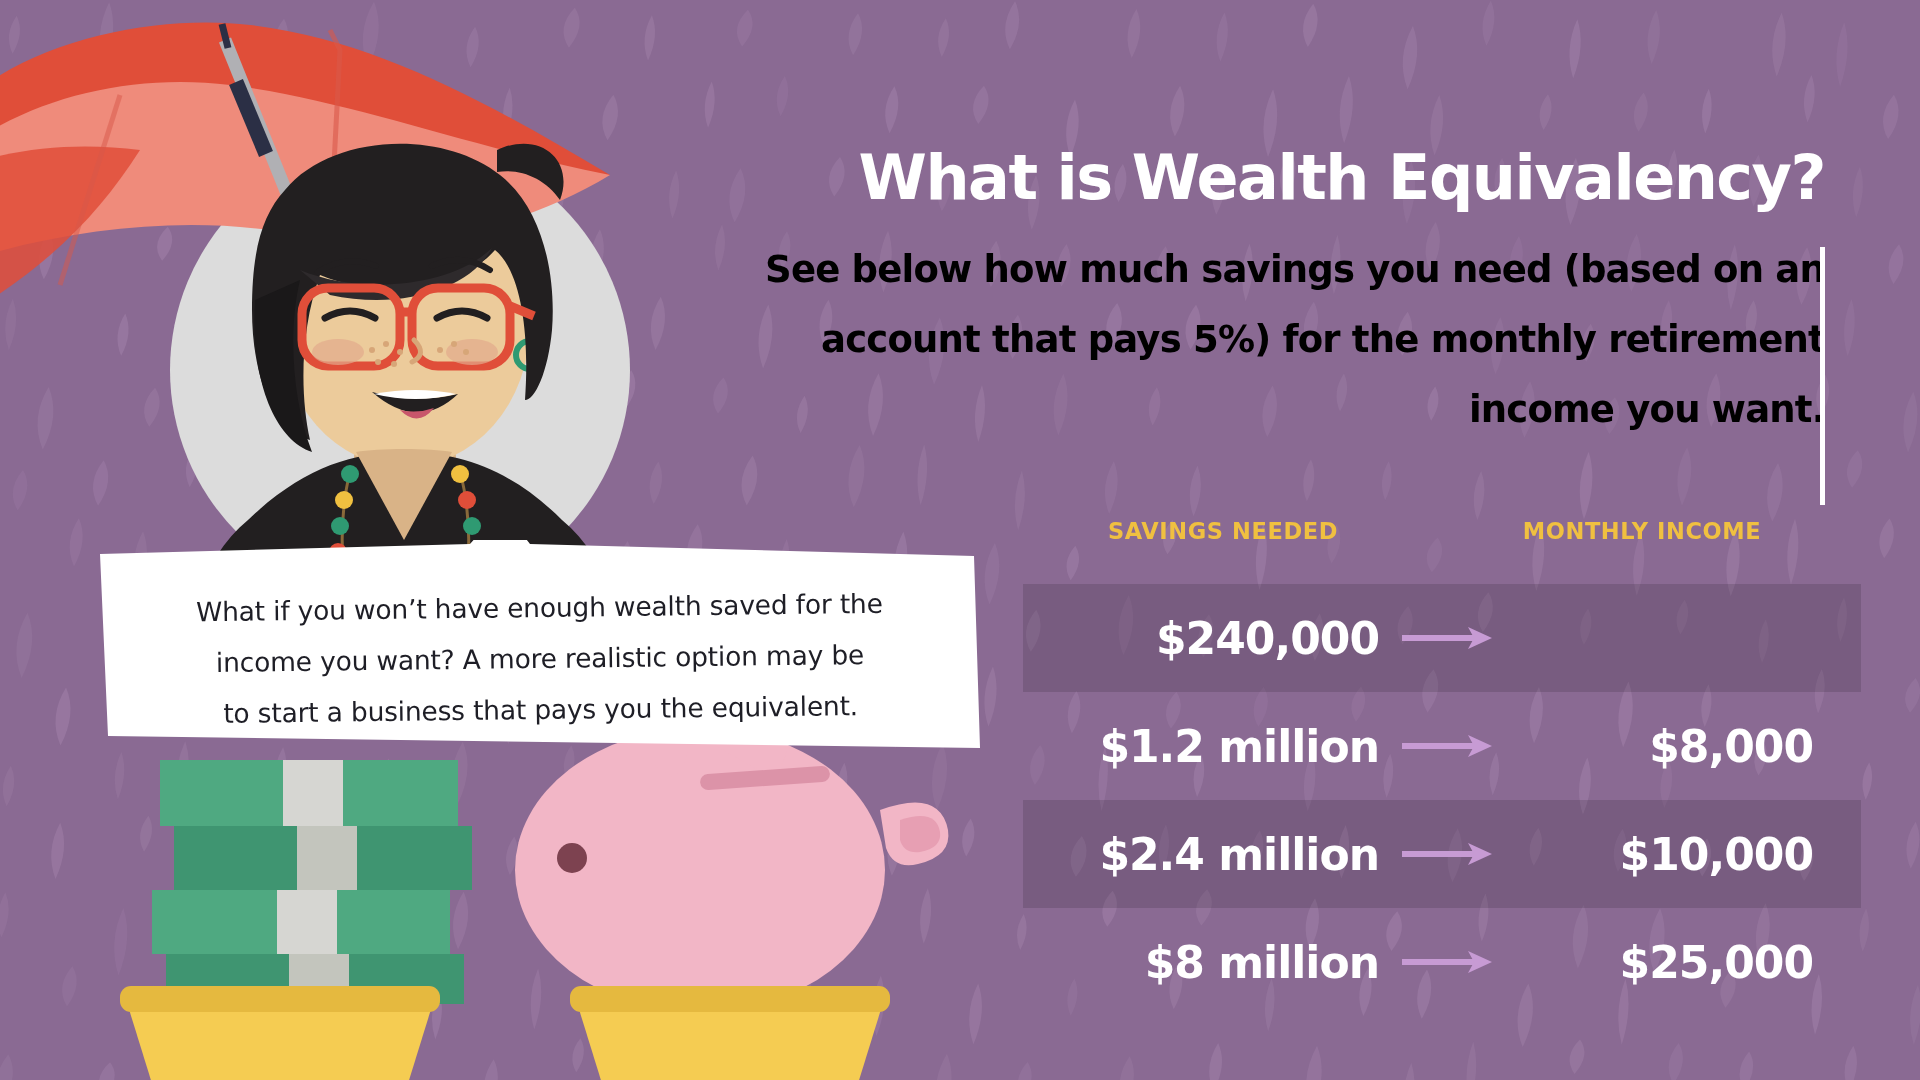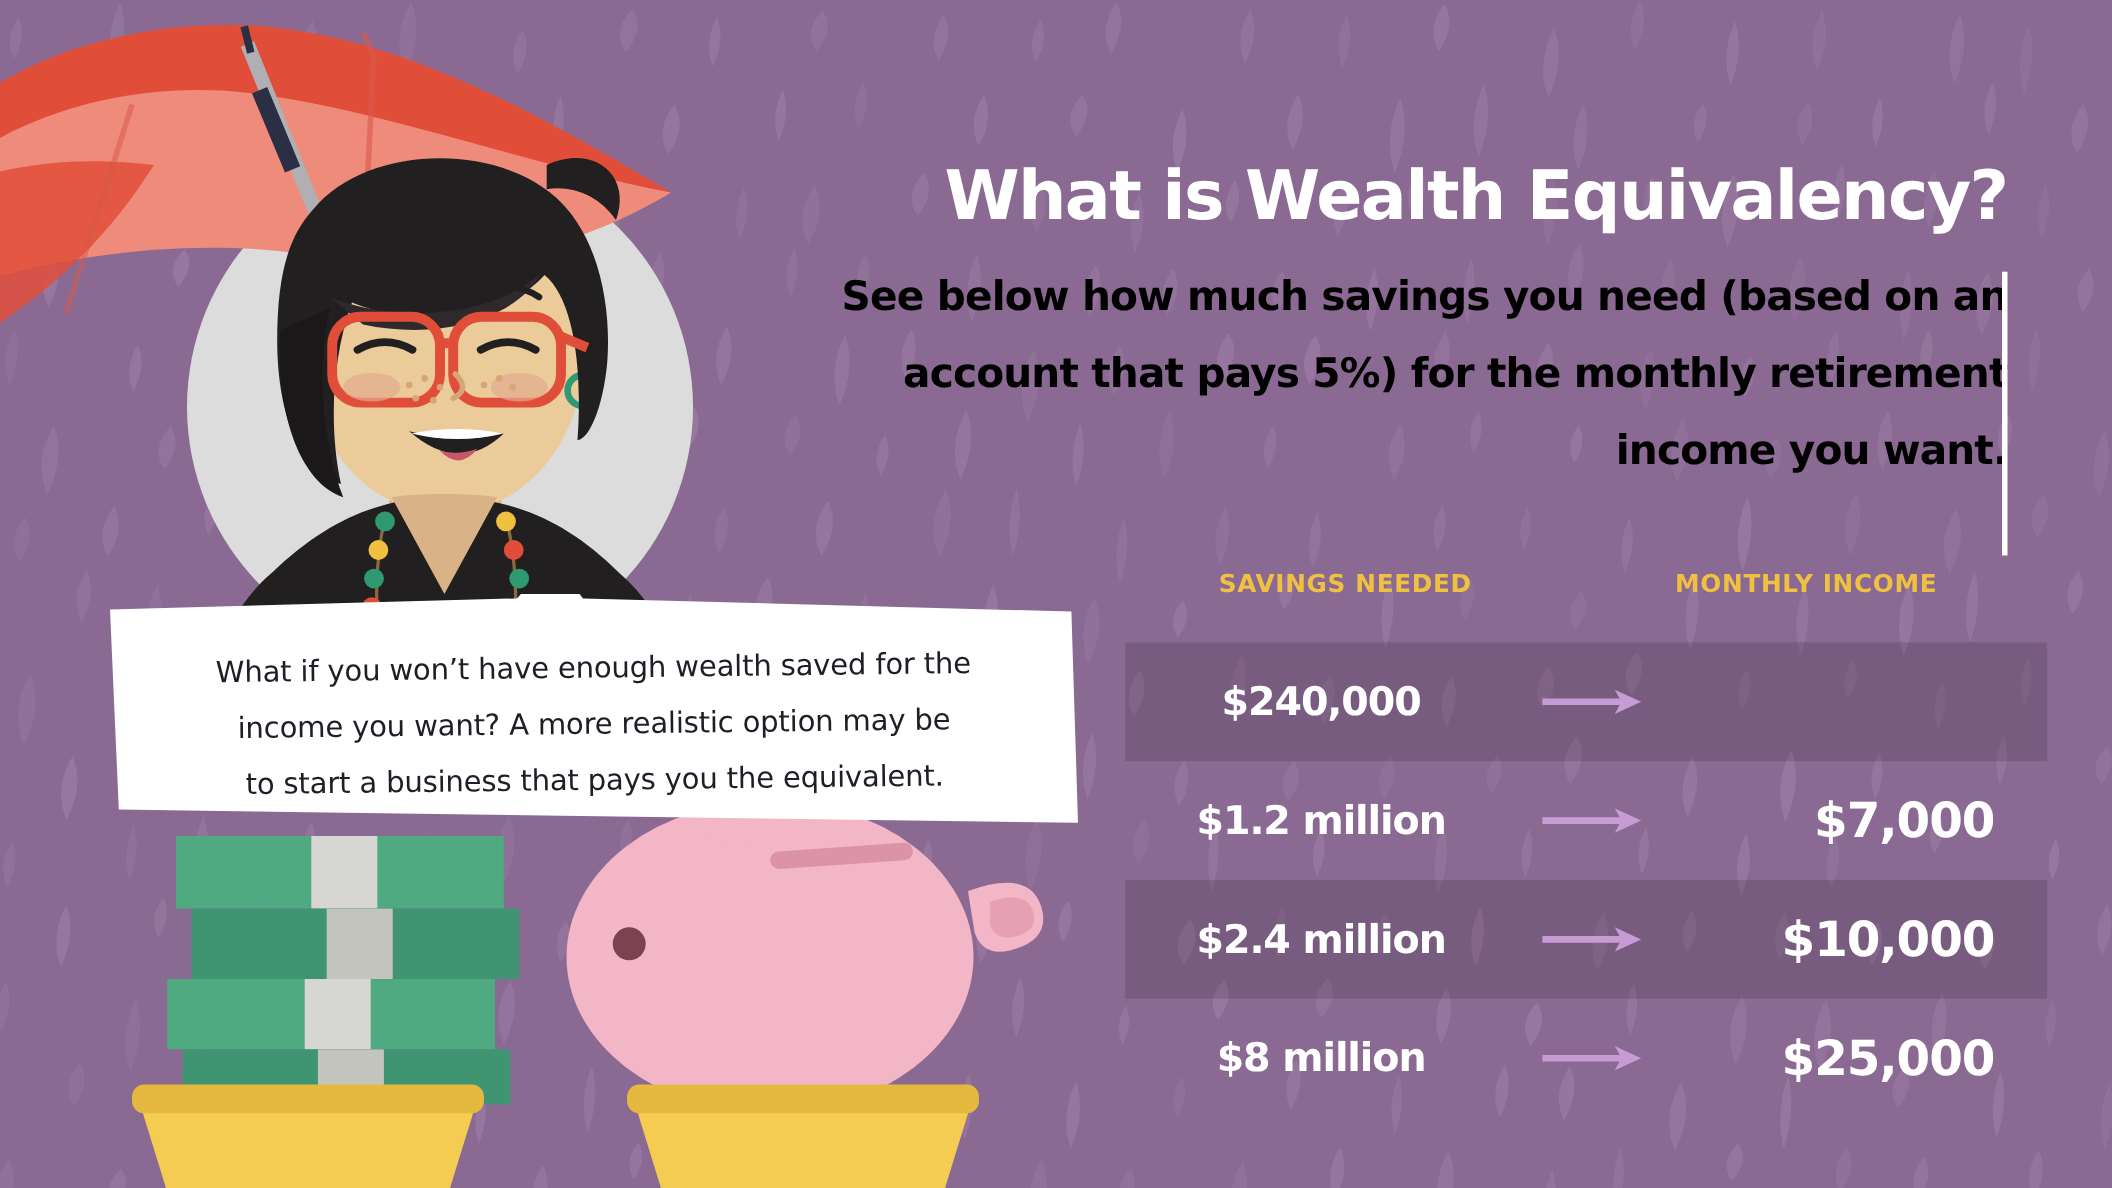--- a/index.html
+++ b/index.html
@@ -97,25 +97,25 @@
   .head-income  { width:438px; }
 
   .row {
     display:flex;
     align-items:center;
     height:108px;
   }
   .row.alt { background:rgba(0,0,0,0.13); }
   .cell-savings {
     width:370px;
-    text-align:center;
+    text-align:right;
     padding-right:14px;
     font-family:"DejaVu Sans", sans-serif;
     font-weight:bold;
-    font-size:36px;
+    font-size:44px;
     color:#ffffff;
     letter-spacing:-1px;
   }
   .cell-arrow {
     width:110px;
     display:flex;
     align-items:center;
     justify-content:center;
   }
   .cell-income {
@@ -672,21 +672,21 @@
     </div>
 
     <div class="row">
       <div class="cell-savings">$1.2 million</div>
       <div class="cell-arrow">
         <svg width="92" height="26" viewBox="0 0 92 26">
           <path d="M 0 13 L 78 13" stroke="#c79bd4" stroke-width="6"></path>
           <path d="M 66 2 L 90 13 L 66 24 L 72 13 Z" fill="#c79bd4"></path>
         </svg>
       </div>
-      <div class="cell-income">$7,000</div>
+      <div class="cell-income">$8,000</div>
     </div>
 
     <div class="row alt">
       <div class="cell-savings">$2.4 million</div>
       <div class="cell-arrow">
         <svg width="92" height="26" viewBox="0 0 92 26">
           <path d="M 0 13 L 78 13" stroke="#c79bd4" stroke-width="6"></path>
           <path d="M 66 2 L 90 13 L 66 24 L 72 13 Z" fill="#c79bd4"></path>
         </svg>
       </div>

